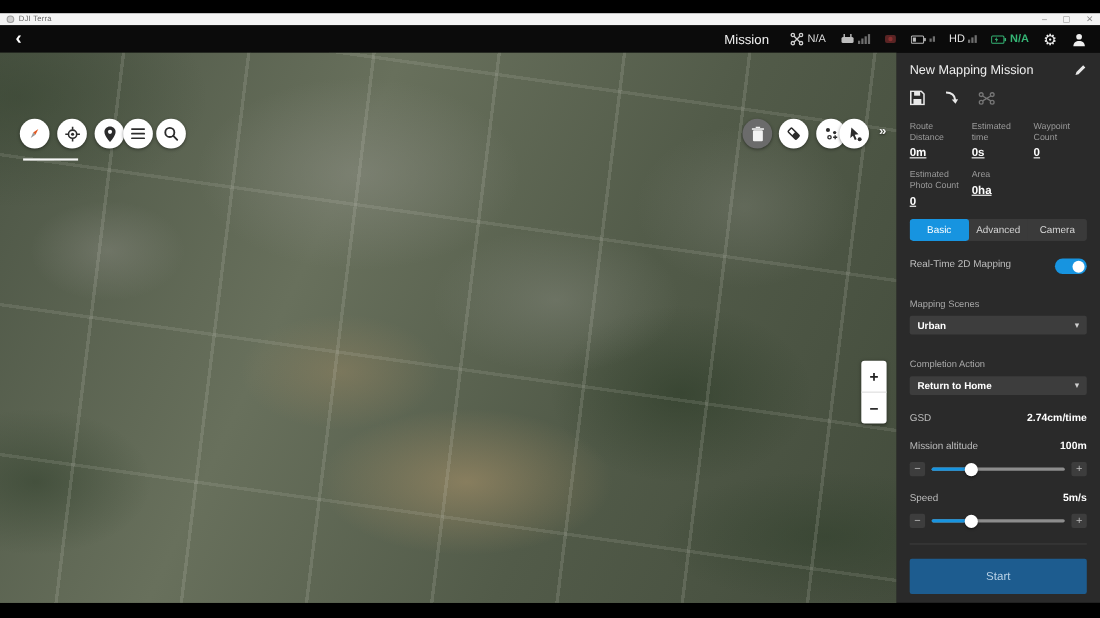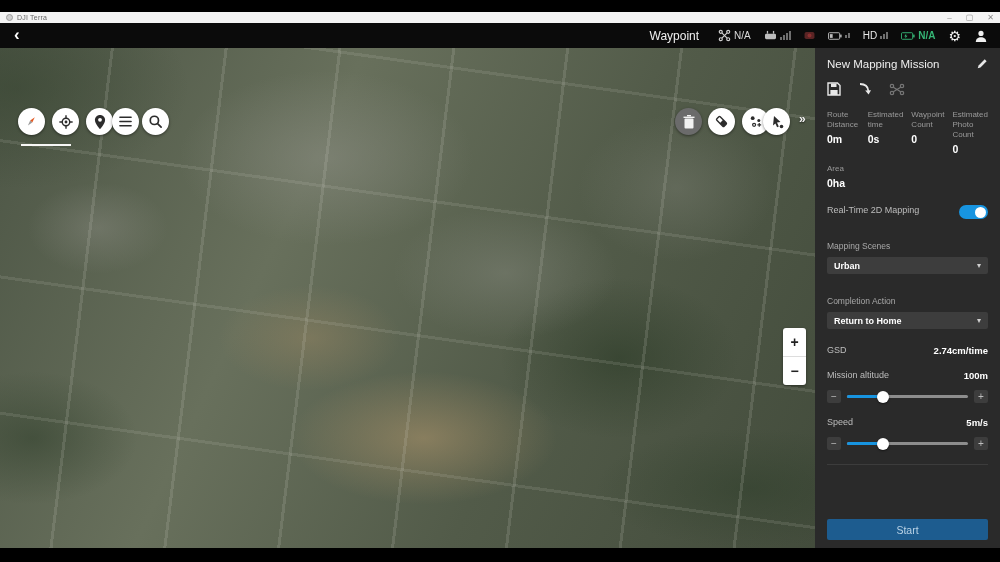--- a/index.html
+++ b/index.html
@@ -63,23 +63,23 @@
   .zoomctl div{flex:1;display:flex;align-items:center;justify-content:center;
     font-size:14px;font-weight:bold;color:#222;}
   .zoomctl div:first-child{border-bottom:1px solid #ddd;}
 
   
   .panel{position:absolute;top:48px;left:815px;width:185px;height:500px;background:var(--panel-bg);
     display:flex;flex-direction:column;padding:10px 12px 8px 12px;color:var(--txt);}
   .p-header{display:flex;align-items:center;justify-content:space-between;}
   .p-title{font-size:11.5px;color:#eee;}
   .p-actions{display:flex;gap:17px;margin-top:12px;align-items:center;}
-  .stats{display:grid;grid-template-columns:1fr 1fr 1fr 1fr;column-gap:8px;row-gap:9px;margin-top:14px;}
+  .stats{display:grid;grid-template-columns:1fr 1fr 1fr;column-gap:8px;row-gap:9px;margin-top:14px;}
   .stat .slabel{font-size:8px;color:var(--txt-dim);line-height:10px;}
-  .stat .sval{font-size:10.5px;color:#fff;font-weight:bold;margin-top:3px;}
+  .stat .sval{font-size:10.5px;color:#fff;font-weight:bold;margin-top:3px;text-decoration:underline;}
   .tabs{display:flex;margin-top:10px;border-radius:3px;overflow:hidden;background:var(--panel-bg2);}
   .tab{flex:1;height:20px;display:flex;align-items:center;justify-content:center;
     font-size:9px;color:#d5d5d5;background:var(--panel-bg2);}
   .tab.active{background:var(--accent);color:#fff;border-radius:3px;}
   .rowflex{display:flex;align-items:flex-start;justify-content:space-between;}
   .mt16{margin-top:16px}.mt14{margin-top:14px}
   .flabel{font-size:9px;color:#bdbdbd;}
   .fvalue{font-size:9.5px;color:#fff;font-weight:bold;}
   .toggle{width:29px;height:14px;border-radius:7px;background:#555;position:relative;}
   .toggle.on{background:var(--accent);}
@@ -92,21 +92,21 @@
   .select .caret{font-size:8px;color:#cfcfcf;}
   .sliderrow{display:flex;align-items:center;gap:6px;margin-top:9px;}
   .stepbtn{width:14px;height:13px;border-radius:2px;background:#3d3d3d;color:#bdbdbd;
     font-size:10px;line-height:11px;display:flex;align-items:center;justify-content:center;}
   .track{position:relative;flex:1;height:3px;background:#8d8d8d;border-radius:2px;}
   .track .fill{position:absolute;left:0;top:0;height:3px;background:var(--accent);border-radius:2px;}
   .track .knob{position:absolute;top:50%;transform:translate(-50%,-50%);width:12px;height:12px;
     border-radius:50%;background:#fff;box-shadow:0 1px 2px rgba(0,0,0,.5);}
   .fill30{width:30%}.knob30{left:30%}
   .divider{height:1px;background:#3c3c3c;margin-top:14px;}
-  .startbtn{margin-top:auto;height:21px;background:var(--start);border-radius:2px;
+  .startbtn{margin-top:auto;height:32px;background:var(--start);border-radius:2px;
     display:flex;align-items:center;justify-content:center;font-size:10.5px;color:#b9d2e6;}
   svg{display:block;}
 </style>
 </head>
 <body>
 
 <div class="stage">
 
   <div class="titlebar">
     <span class="appdot"></span>
@@ -114,21 +114,21 @@
     <span class="winctl">
       <span>–</span>
       <span>▢</span>
       <span>✕</span>
     </span>
   </div>
 
   <div class="navbar">
     <span class="back">‹</span>
     <div class="nav-right">
-      <span class="nav-title">Waypoint</span>
+      <span class="nav-title">Mission</span>
 
       <span class="statgrp">
         <svg width="13" height="13" viewBox="0 0 14 14">
           <g stroke="#cfcfcf" stroke-width="1.3" fill="none">
             <circle cx="3" cy="3" r="1.6"></circle>
               <circle cx="11" cy="3" r="1.6"></circle>
             <circle cx="3" cy="11" r="1.6"></circle>
               <circle cx="11" cy="11" r="1.6"></circle>
             <path d="M4.2 4.2 L9.8 9.8 M9.8 4.2 L4.2 9.8"></path>
           </g>
@@ -322,20 +322,25 @@
       <div class="stat">
         <div class="slabel">Estimated Photo Count</div>
         <div class="sval">0</div>
       </div>
       <div class="stat">
         <div class="slabel">Area</div>
         <div class="sval">0ha</div>
       </div>
     </div>
 
+    <div class="tabs">
+      <div class="tab active">Basic</div>
+      <div class="tab">Advanced</div>
+      <div class="tab">Camera</div>
+    </div>
 
     <div class="rowflex mt16">
       <span class="flabel">Real-Time 2D Mapping</span>
       <span class="toggle on">
           <span class="knob"></span>
         </span>
     </div>
 
     <div class="sublabel">Mapping Scenes</div>
     <div class="select">

